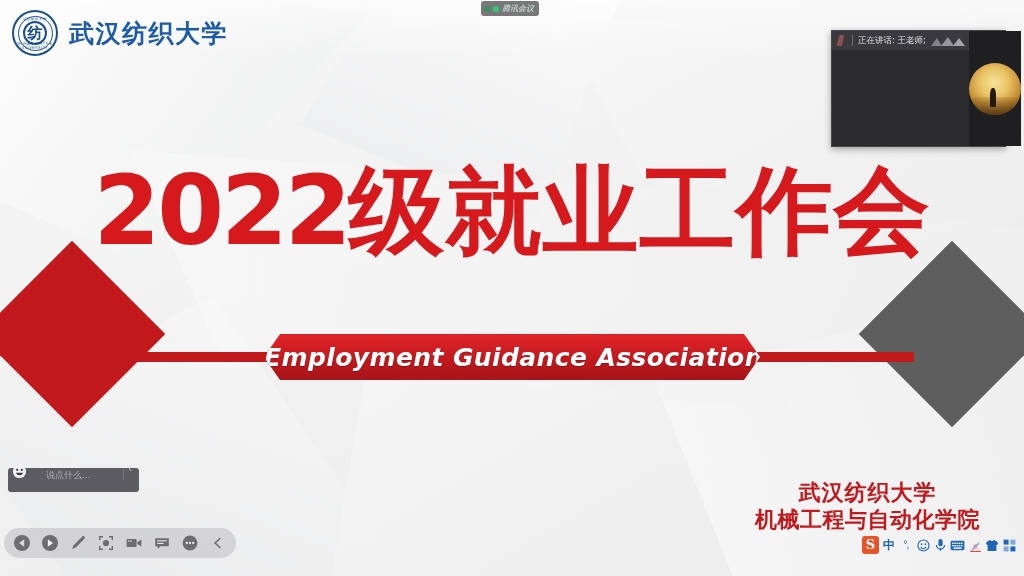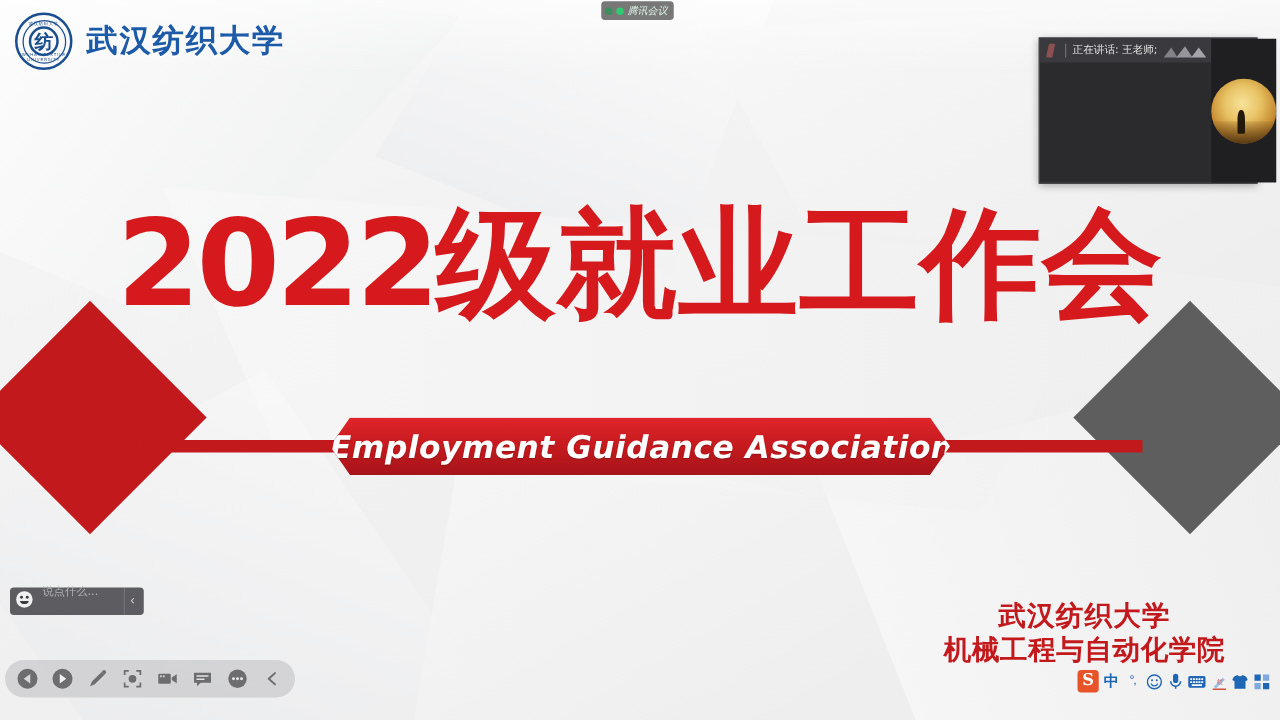--- a/index.html
+++ b/index.html
@@ -206,21 +206,21 @@
   .vf-mic { width:11px; height:13px; flex:none; }
   .vf-name {
     font-size:8.5px; color:#e2e2e4; white-space:nowrap; line-height:1;
     font-family:"DejaVu Sans","Liberation Sans",sans-serif;
   }
 
   
   .chat-bar {
     position:absolute; left:8px; bottom:84px;
     height:22px; background:rgba(72,72,76,.88); border-radius:3px;
-    display:flex; align-items:flex-start; gap:0; padding:0 2px;
+    display:flex; align-items:flex-end; gap:12px; padding:12px 2px;
   }
   .chat-smiley {
     width:18px; height:18px; display:flex; align-items:center; justify-content:center;
     flex:none;
   }
   .chat-ph {
     font-size:9px; color:#b2b2b6; padding:0 20px 0 6px; line-height:1;
     white-space:nowrap;
     font-family:"DejaVu Sans","Liberation Sans",sans-serif;
   }

